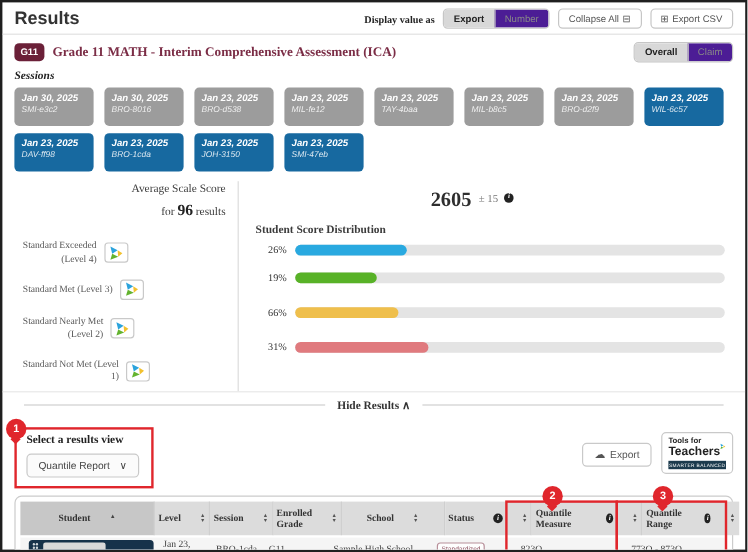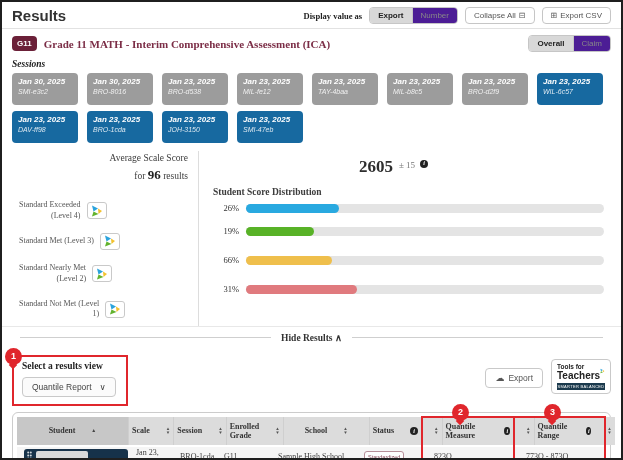--- a/index.html
+++ b/index.html
@@ -319,21 +319,21 @@
     <div class="pin pin3">3</div>
     <div class="red-rect rr2"></div>
     <div class="red-rect rr3"></div>
 
     <div class="thead">
       <div class="th th-student c0">
           <span>Student</span>
           <span class="sort-asc">▲</span>
         </div>
       <div class="th c1">
-          <span>Scale</span>
+          <span>Level</span>
           <span class="sort">
             <span>▲</span>
             <span>▼</span>
           </span>
         </div>
       <div class="th c2">
           <span>Session</span>
           <span class="sort">
             <span>▲</span>
             <span>▼</span>

